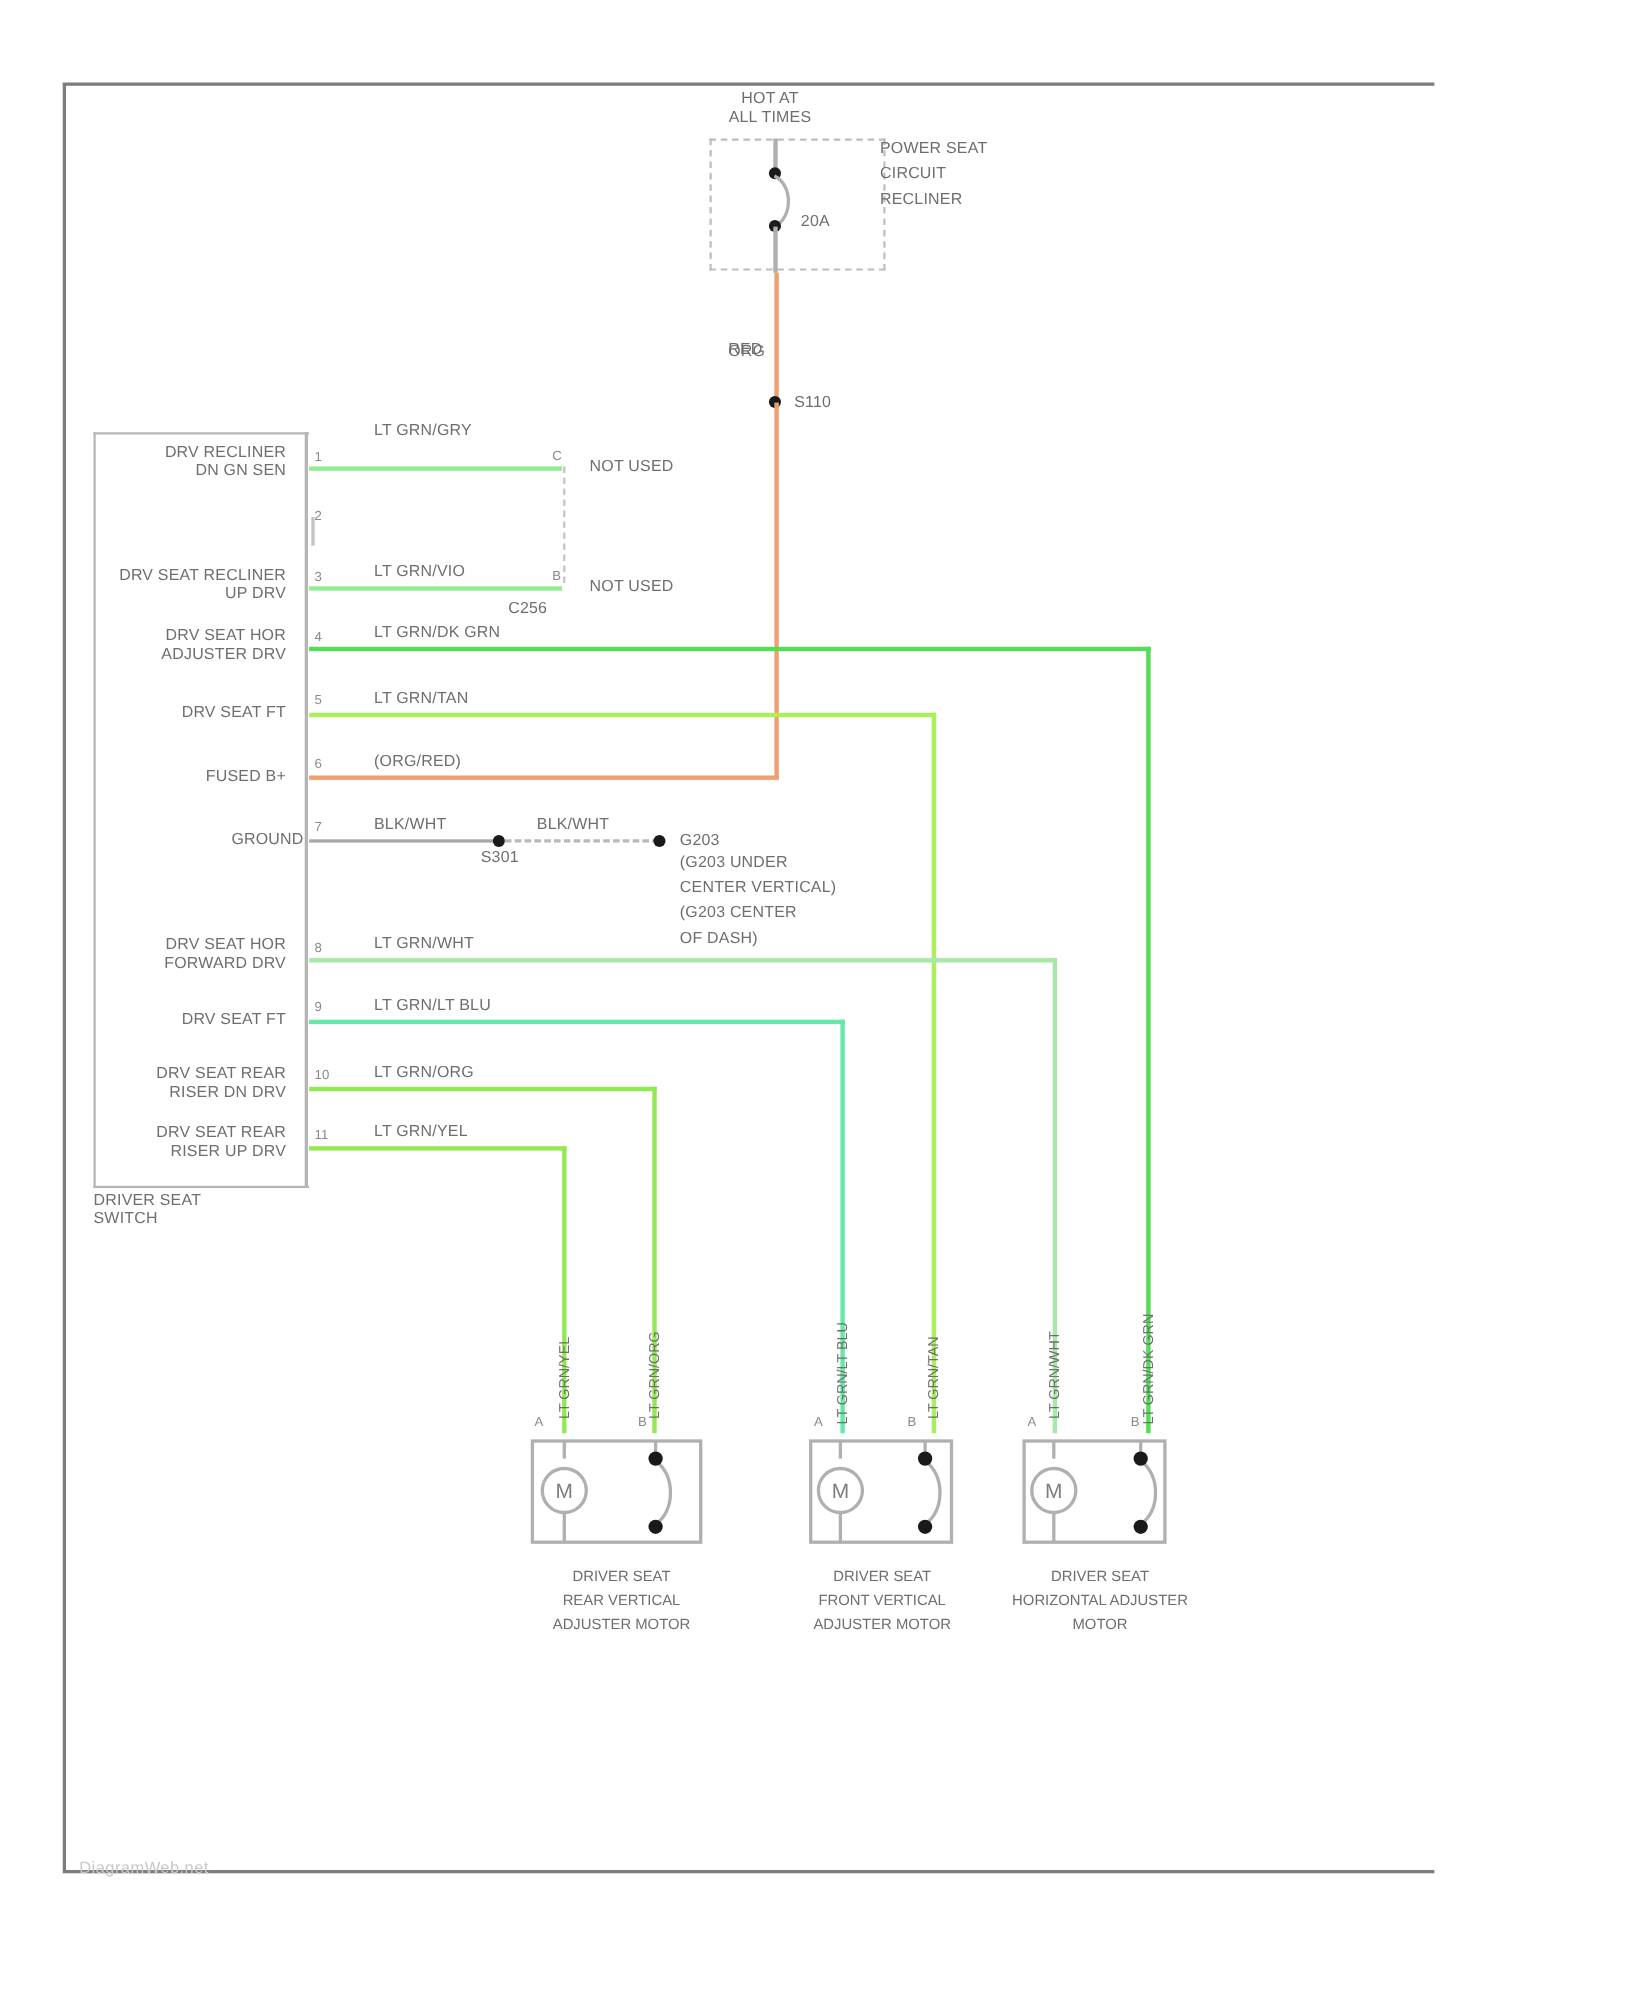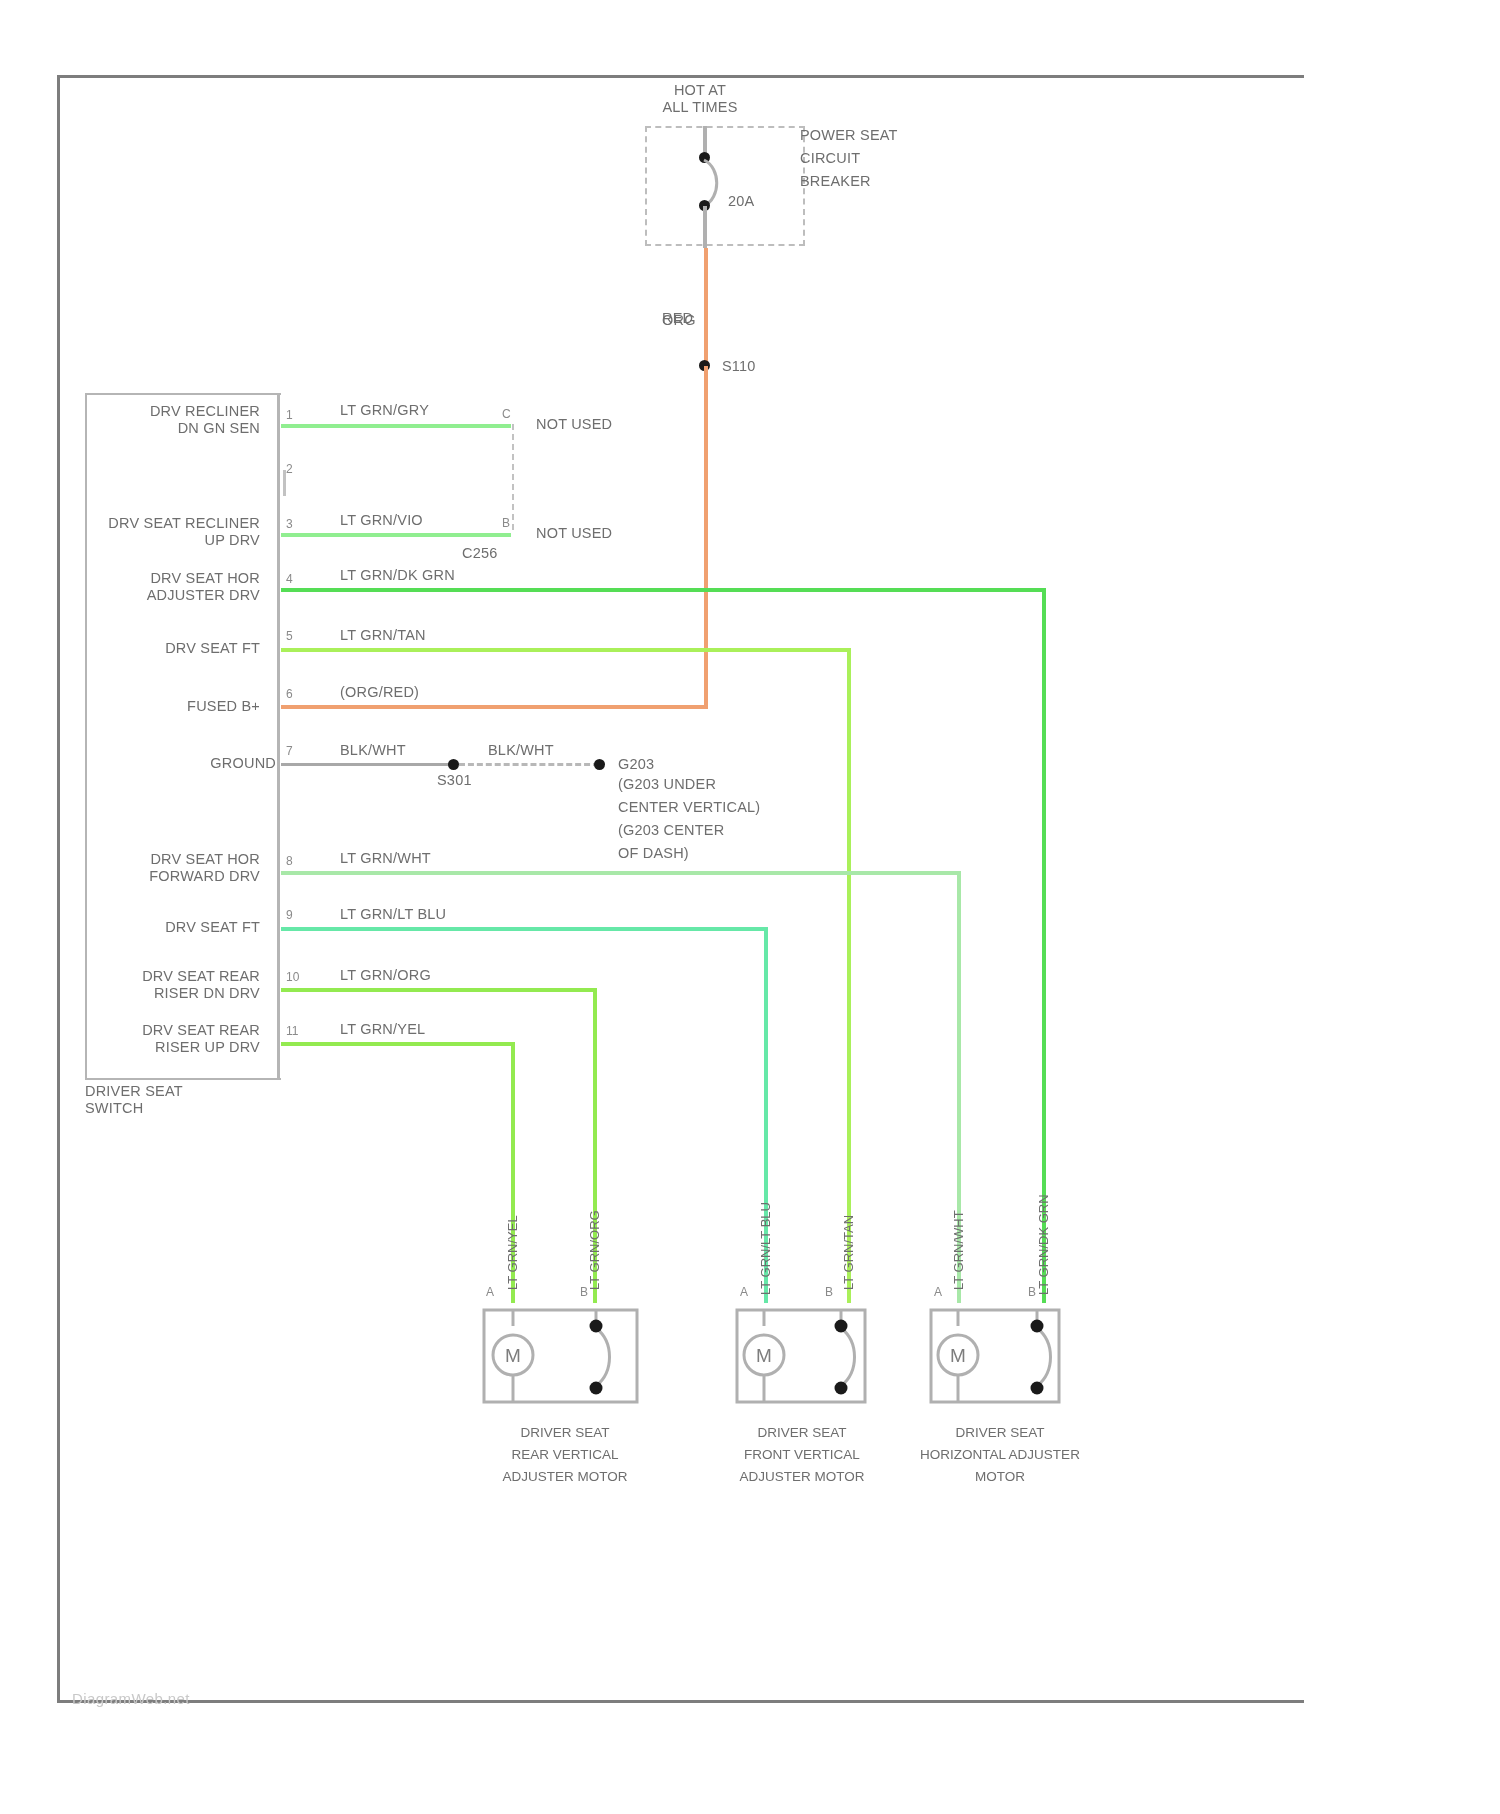--- a/index.html
+++ b/index.html
@@ -40,39 +40,39 @@
     <svg width="44" height="52" viewBox="0 0 44 52">
       <path d="M9 2 C 26 10, 26 40, 9 48" fill="none" stroke="#b0b0b0" stroke-width="3"></path>
     </svg>
   </div>
   <div class="dot" style="left:699px;top:200px;"></div>
   <div class="wire v" style="left:703px;top:206px;height:42px;background:#b0b0b0;"></div>
   <div class="t" style="left:728px;top:193px;">20A</div>
 
   <div class="t" style="left:800px;top:127px;">POWER SEAT</div>
   <div class="t" style="left:800px;top:150px;">CIRCUIT</div>
-  <div class="t" style="left:800px;top:173px;">BREAKER</div>
+  <div class="t" style="left:800px;top:173px;">RECLINER</div>
 
   <div class="wire v" style="left:704px;top:248px;height:122px;background:#f0a070;"></div>
   <div class="t" style="left:662px;top:288px;margin-top:24px;">ORG</div>
   <div class="t" style="left:662px;top:310px;">RED</div>
   <div class="dot" style="left:699px;top:360px;"></div>
   <div class="t" style="left:722px;top:358px;">S110</div>
   <div class="wire v" style="left:704px;top:366px;height:342px;background:#f0a070;"></div>
 
   <div class="sw" style="left:85px;top:393px;width:196px;height:687px;border-right:none;"></div>
   <div class="wire v" style="left:277px;top:393px;height:687px;background:#b5b5b5;width:3px;"></div>
   <div class="t" style="left:85px;top:1083px;">DRIVER SEAT</div>
   <div class="t" style="left:85px;top:1100px;">SWITCH</div>
 
   <div class="t tr" style="left:60px;top:403px;width:200px;">DRV RECLINER</div>
   <div class="t tr" style="left:60px;top:420px;width:200px;">DN GN SEN</div>
   <div class="pin" style="left:286px;top:409px;">1</div>
   <div class="wire h" style="left:281px;top:424px;width:230px;background:#90ee90;"></div>
-  <div class="t" style="left:340px;top:402px;">LT GRN/GRY</div>
+  <div class="t" style="left:340px;top:383px;">LT GRN/GRY</div>
   <div class="pin" style="left:502px;top:408px;">C</div>
   <div class="t" style="left:536px;top:416px;">NOT USED</div>
 
   <div class="pin" style="left:286px;top:463px;">2</div>
   <div class="wire v" style="left:283px;top:470px;height:26px;background:#c2c2c2;width:3px;"></div>
 
   <div class="wire v" style="left:512px;top:424px;height:106px;background:transparent;border-left:2px dashed #c2c2c2;width:0;"></div>
 
   <div class="t tr" style="left:30px;top:515px;width:230px;">DRV SEAT RECLINER</div>
   <div class="t tr" style="left:30px;top:532px;width:230px;">UP DRV</div>

